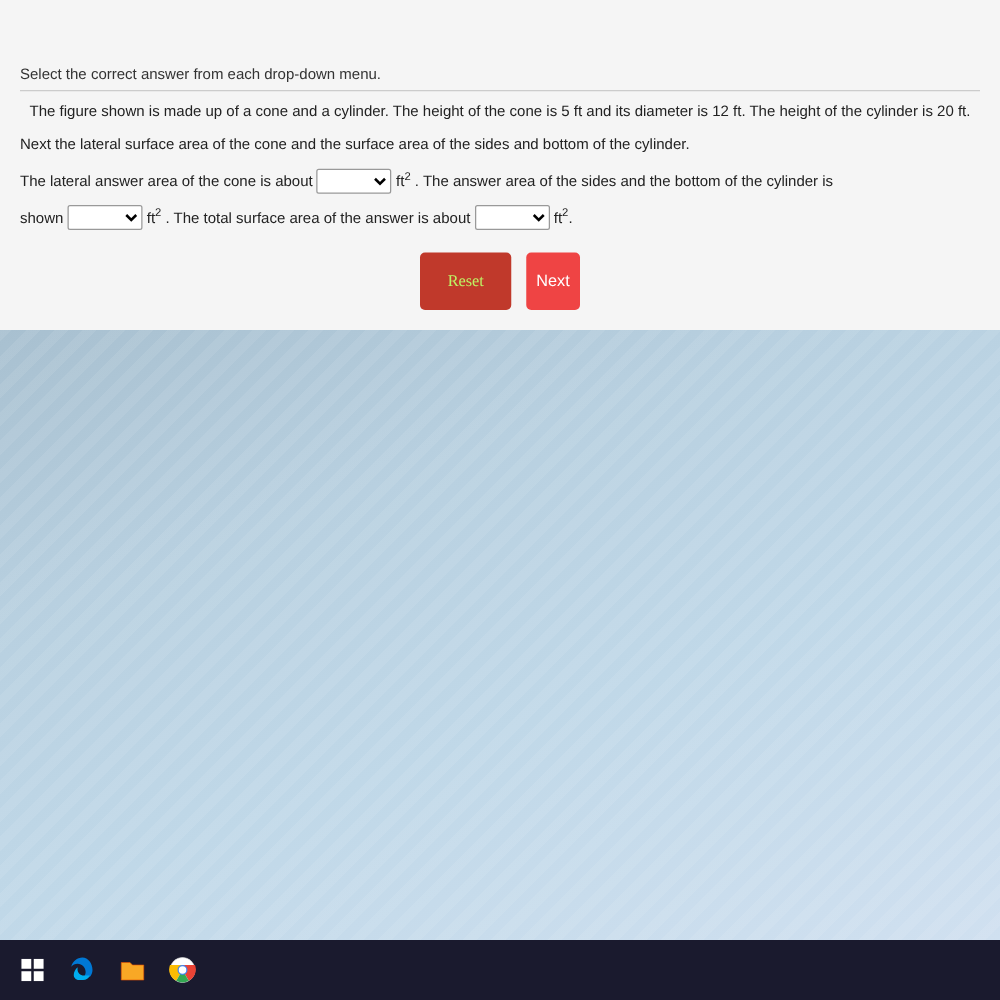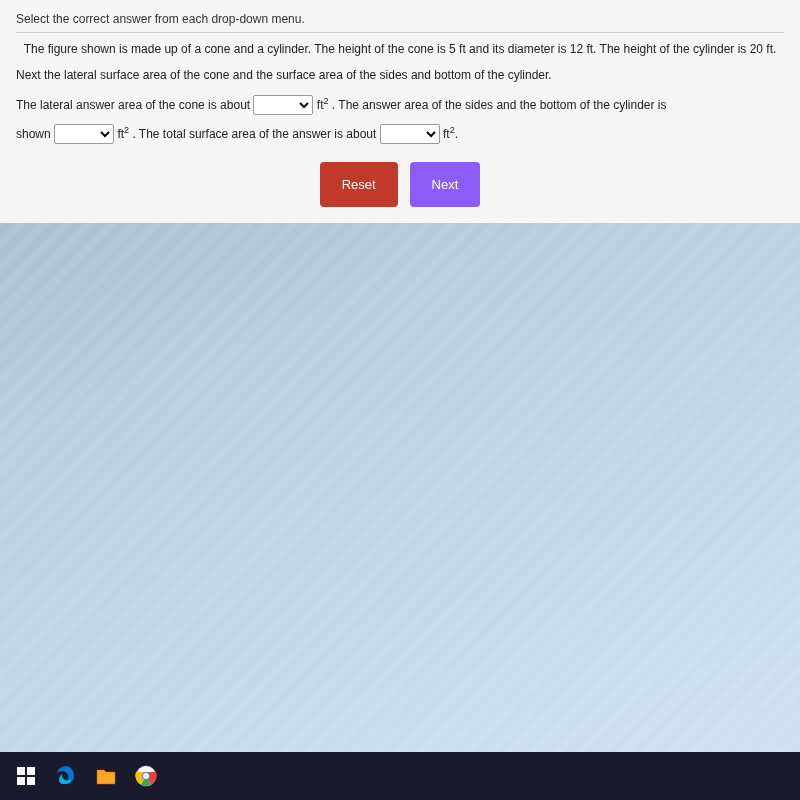--- a/index.html
+++ b/index.html
@@ -20,20 +20,21 @@
       padding: 12px 16px 16px 16px;
       flex-shrink: 0;
     }
 
     .instruction-text {
       font-size: 12px;
       color: #333;
       margin-bottom: 8px;
       border-bottom: 1px solid #ccc;
       padding-bottom: 6px;
+      margin-top: 40px;
     }
 
     .problem-text {
       font-size: 12px;
       color: #222;
       margin-bottom: 10px;
       line-height: 1.4;
       text-align: center;
     }
 
@@ -79,35 +80,36 @@
 
     .button-row {
       display: flex;
       justify-content: center;
       gap: 12px;
       margin-top: 16px;
     }
 
     .btn-reset {
       background: #c0392b;
-      color: #ffffff;
+      color: #bef264;
       border: none;
       border-radius: 4px;
       padding: 15px 22px;
       font-size: 13px;
       cursor: pointer;
       font-weight: 500;
+      font-family: Liberation Serif, serif;
     }
 
     .btn-next {
-      background: #8b5cf6;
+      background: #ef4444;
       color: white;
       border: none;
       border-radius: 4px;
-      padding: 8px 22px;
+      padding: 8px 8px;
       font-size: 13px;
       cursor: pointer;
       font-weight: 500;
     }
 
     .background-area {
       flex: 1;
       background: linear-gradient(160deg, #a8c0d0 0%, #b8d0e0 30%, #c0d8e8 60%, #d0e0f0 100%);
       position: relative;
       overflow: hidden;

